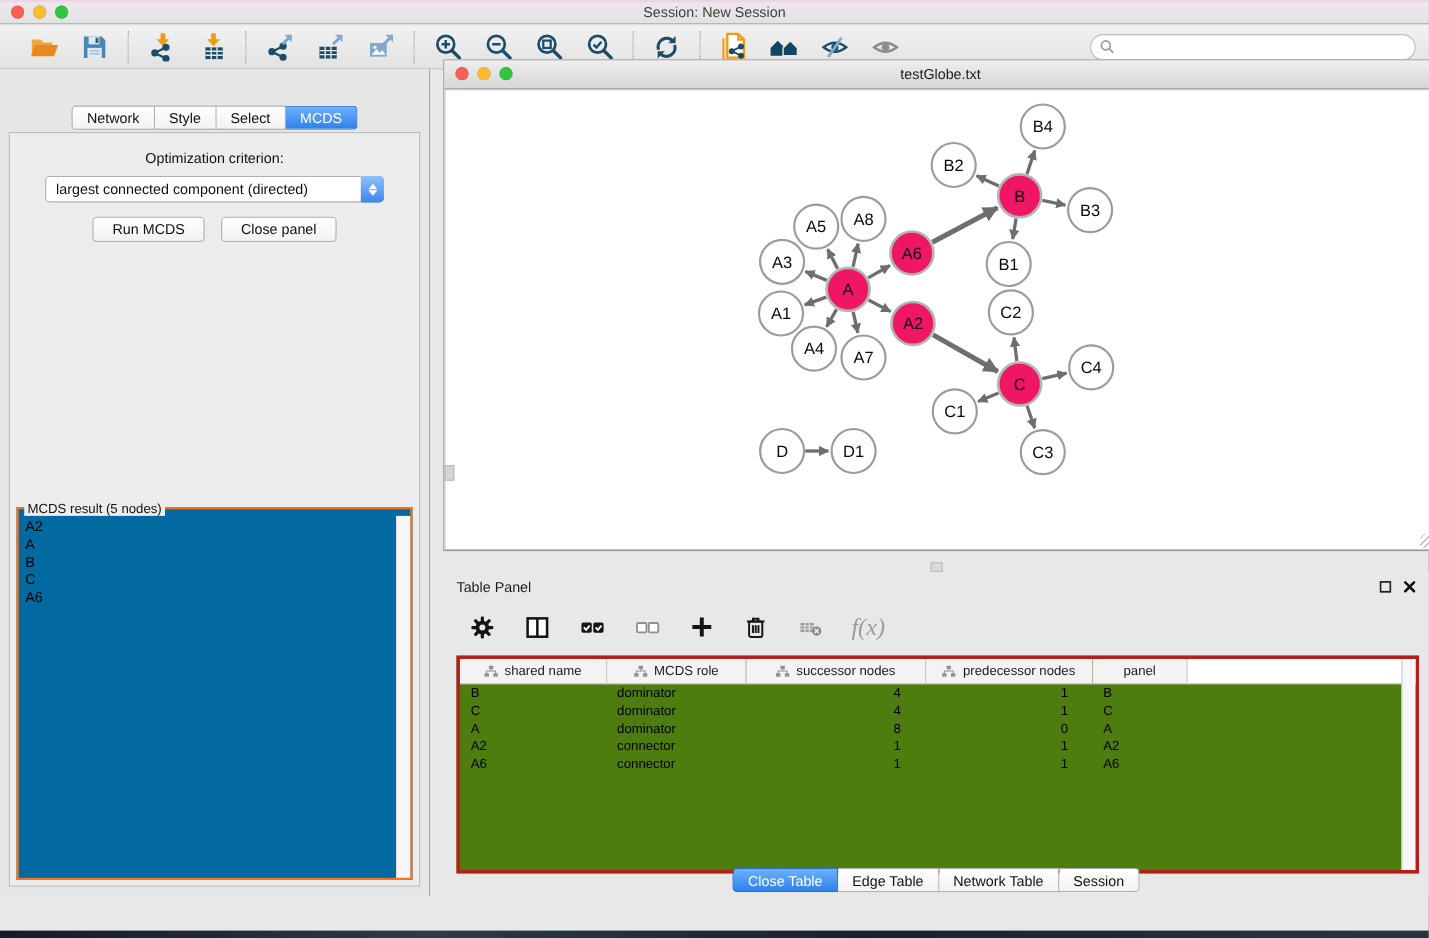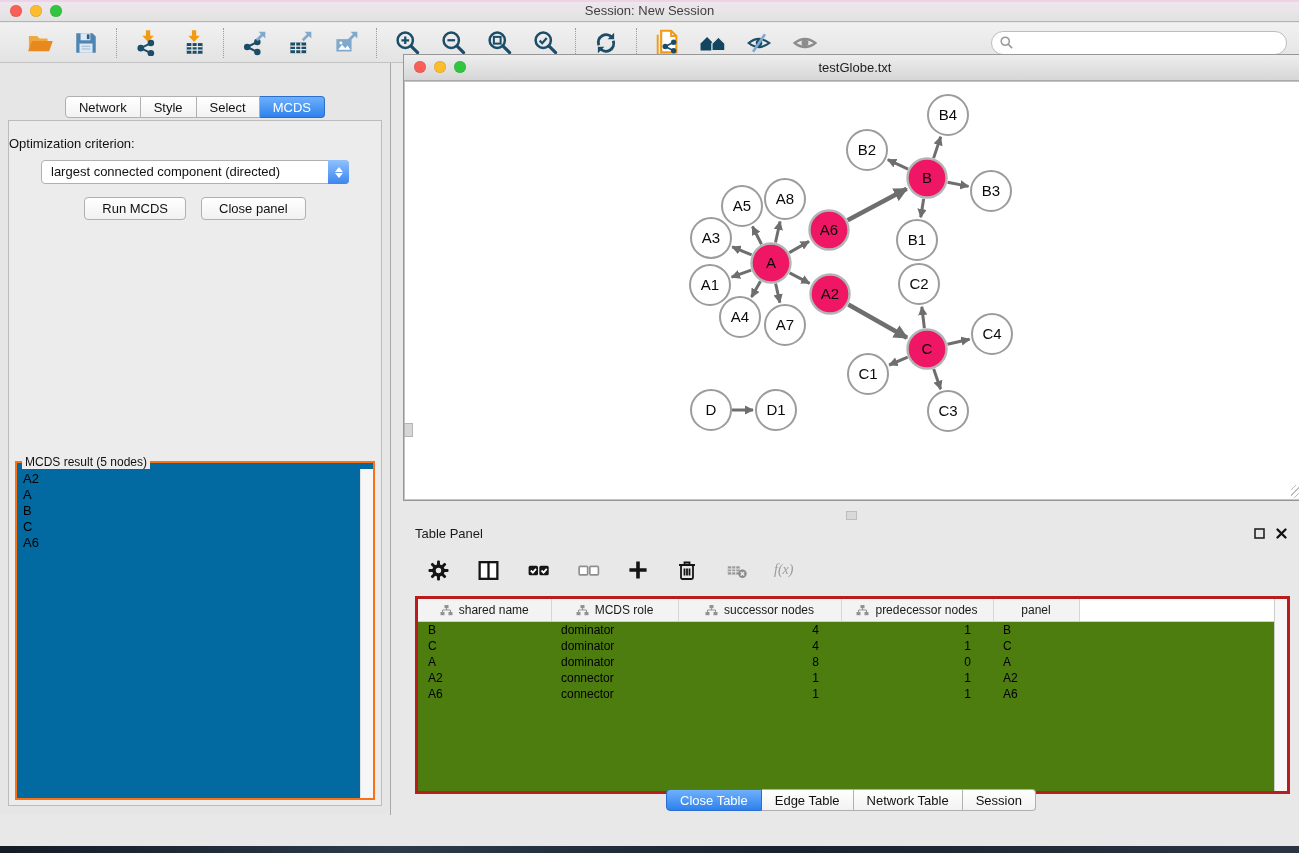--- a/index.html
+++ b/index.html
@@ -34,21 +34,21 @@
   .ph-btn{background:none;border:none;padding:0;margin-left:11px;display:flex;align-items:center;}
   .cp-tabs{position:absolute;left:0;right:0;top:33px;display:flex;justify-content:center;}
   .seg-btn{height:22px;padding:0 13px;background:linear-gradient(#ffffff,#f2f2f2);
     border:1px solid #b0b0b0;border-left:none;font-size:13px;color:#111;
     font-family:"Liberation Sans",sans-serif;cursor:default;}
   .seg-btn:first-child{border-left:1px solid #b0b0b0;border-radius:4px 0 0 4px;}
   .seg-btn:last-child{border-radius:0 4px 4px 0;}
   .seg-btn.active{background:linear-gradient(#6fb0fb,#2e81ec);color:#fff;border-color:#2a6fd0;}
   .cp-content{position:absolute;left:8px;right:8px;top:57px;bottom:9px;
     border:1px solid #bcbcbc;background:#ececec;}
-  .opt-label{margin-top:15px;font-size:13px;color:#111;}
+  .opt-label{text-align:center;margin-top:15px;font-size:13px;color:#111;}
   .cp-select{position:relative;margin:9px auto 0;width:308px;height:24px;background:#fff;
     border:1px solid #b0b0b0;border-radius:4px;font-size:13px;line-height:22px;
     padding-left:9px;box-sizing:border-box;color:#111;cursor:default;}
   .stepper{position:absolute;right:-1px;top:-1px;width:21px;height:24px;border-radius:0 4px 4px 0;
     background:linear-gradient(#8fc1fc,#3c86ef);display:flex;flex-direction:column;
     align-items:center;justify-content:center;gap:1px;}
   .stepper i{width:0;height:0;border-left:4px solid transparent;border-right:4px solid transparent;}
   .stepper .up{border-bottom:5px solid #fff;}
   .stepper .down{border-top:5px solid #fff;}
   .cp-buttons{display:flex;justify-content:center;gap:15px;margin-top:13px;}
@@ -72,21 +72,21 @@
     border:1px solid #c4c4c4;box-sizing:border-box;}
   .resize-grip{position:absolute;right:1px;bottom:1px;width:13px;height:13px;
     background:repeating-linear-gradient(135deg,transparent 0 3px,#bdbdbd 3px 4px);}
   .edge-thumb{position:absolute;left:-1px;top:341px;width:7px;height:12px;background:#d6d6d6;border:1px solid #b5b5b5;}
   .divider-dot{position:absolute;left:846px;top:511px;width:9px;height:7px;background:#d9d9d9;border:1px solid #bdbdbd;}
   
   .table-panel{position:absolute;left:403px;top:520px;width:896px;height:295px;background:#e8e8e8;}
   .tp-toolbar{position:absolute;left:10px;top:30px;height:40px;display:flex;align-items:center;
     gap:25px;padding:0 13px;}
   .tp-btn{background:none;border:none;padding:0;display:flex;align-items:center;justify-content:center;}
-  .fx-label{font-family:"Liberation Serif",serif;font-style:italic;font-size:14px;color:#9b9b9b;}
+  .fx-label{font-family:"Liberation Serif",serif;font-style:italic;font-size:22px;color:#9b9b9b;}
   .tp-table-wrap{position:absolute;left:12px;right:9px;top:76px;height:192px;
     border:3px solid #b91c1c;background:#4d7c0f;overflow:hidden;}
   table.node-table{border-collapse:collapse;table-layout:fixed;width:100%;}
   .node-table th{height:22px;background:#f3f3f3;border-right:1px solid #d6d6d6;border-bottom:1px solid #cfcfcf;
     font-size:12px;font-weight:normal;color:#1a1a1a;text-align:center;padding:0 4px;overflow:hidden;white-space:nowrap;}
   .node-table th .th-inner{display:flex;align-items:center;justify-content:center;gap:6px;}
   .node-table th.filler{background:#fff;border-right:none;}
   .node-table td{height:16px;font-size:12px;color:#000;padding:0 10px;white-space:nowrap;overflow:hidden;}
   .node-table td.num{text-align:right;padding-right:22px;}
   .v-scroll{position:absolute;right:0;top:0;bottom:0;width:12px;background:#f7f7f7;border-left:1px solid #ccc;}

